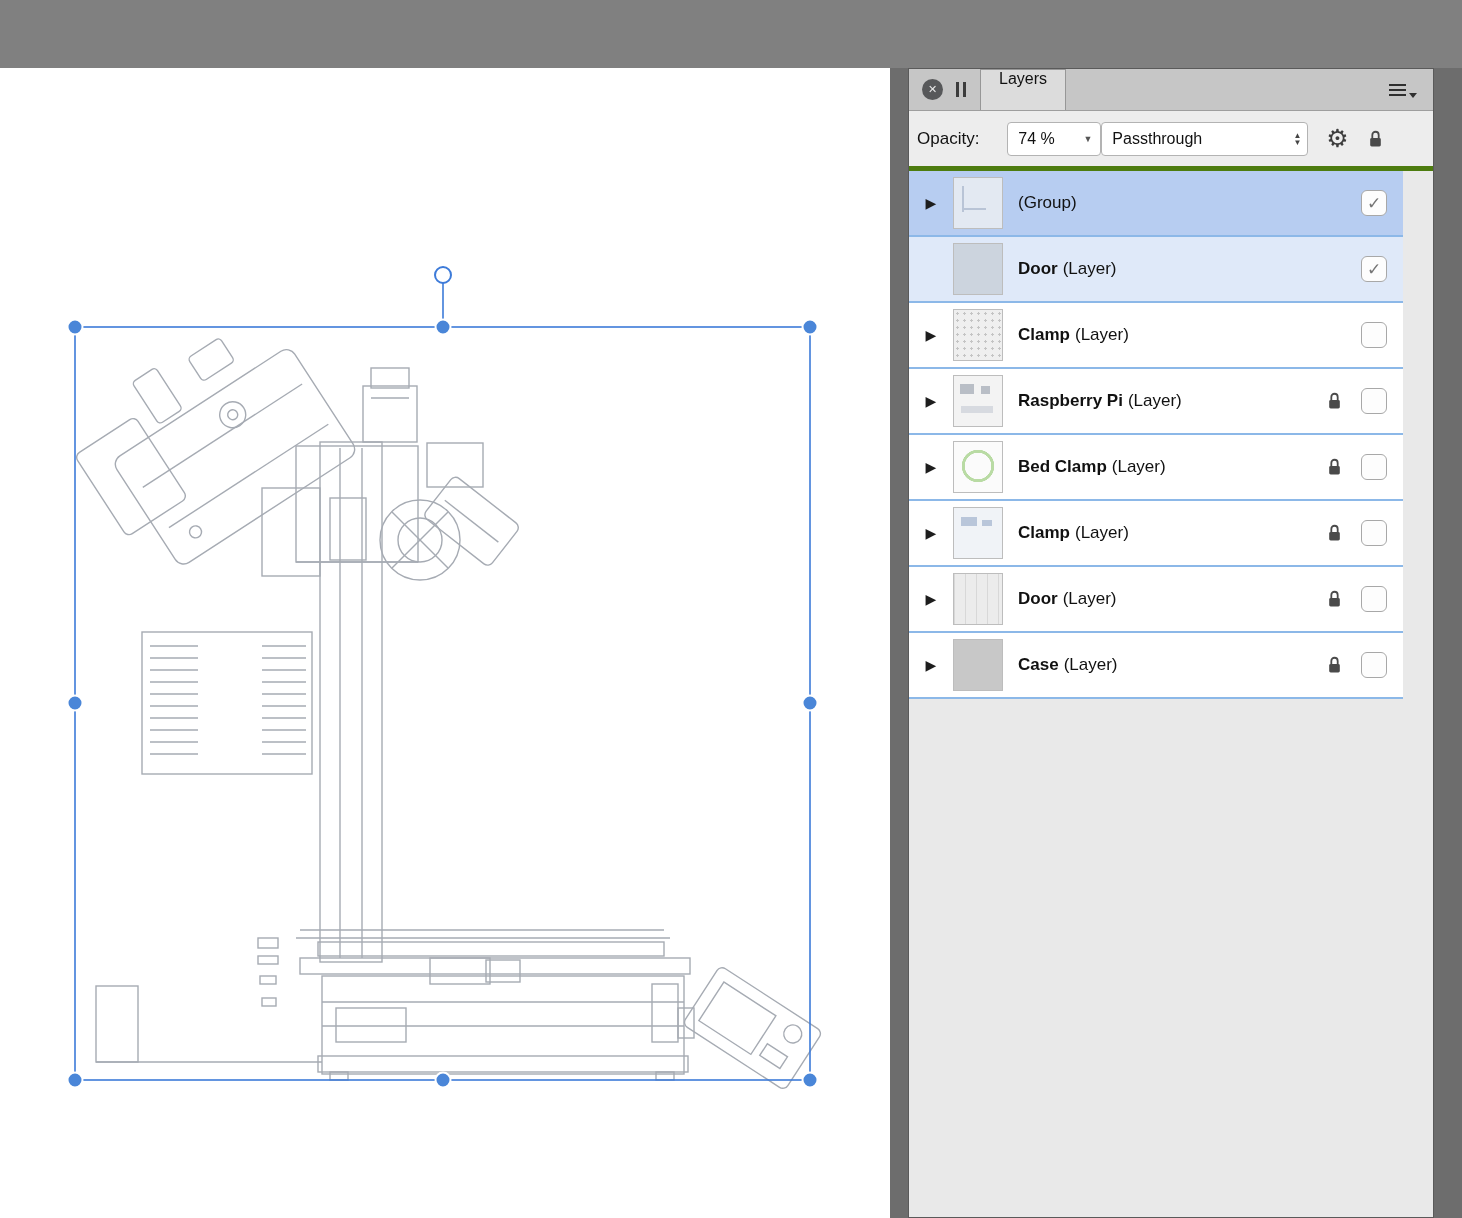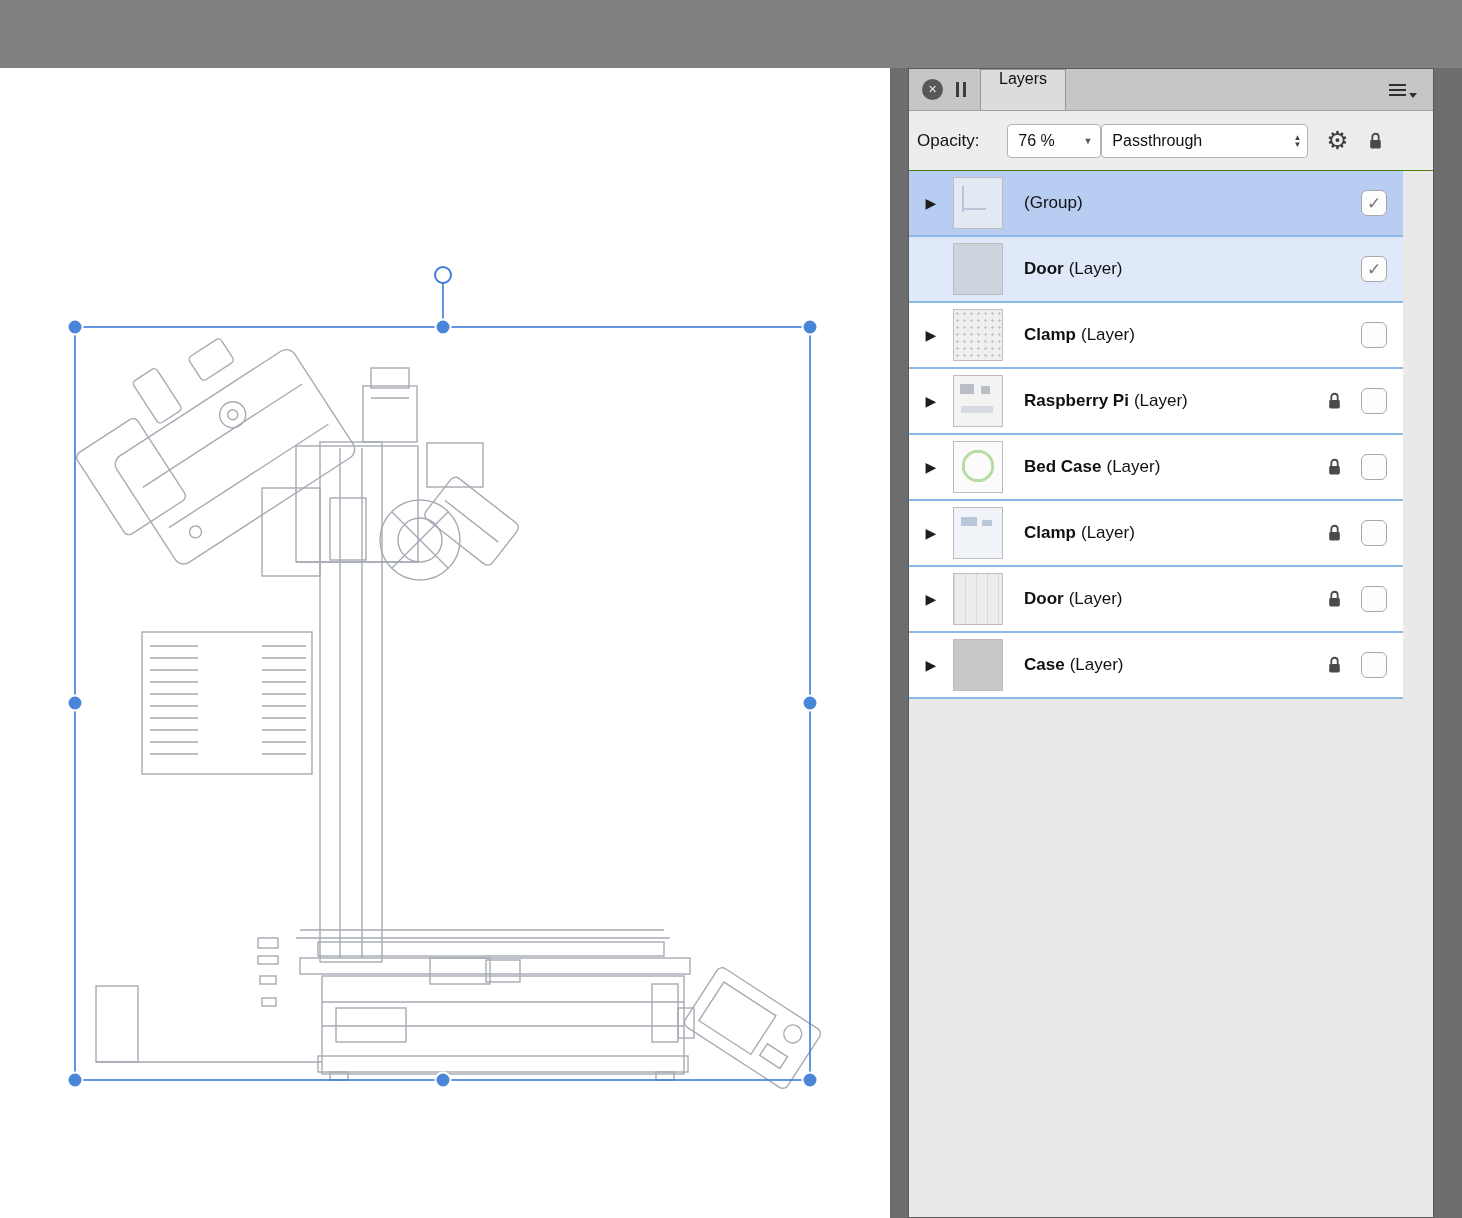--- a/index.html
+++ b/index.html
@@ -34,21 +34,21 @@
   .tabbar{height:42px;background:var(--tabbar-gray);border-bottom:1px solid #9e9e9e;display:flex;align-items:stretch;flex-shrink:0}
   .close-btn{width:21px;height:21px;border-radius:50%;background:#57585a;color:#e8e8e8;font-size:11px;font-weight:bold;display:flex;align-items:center;justify-content:center;align-self:center;margin-left:13px;cursor:default}
   .pause{display:flex;gap:4px;align-items:center;align-self:center;margin-left:13px}
   .pause i{display:block;width:3px;height:15px;background:#3c3c3c}
   .tab{margin-left:14px;padding:0 18px;background:#dcdcdc;border:1px solid #979797;border-bottom:none;display:flex;align-items:flex-start;font-size:16px;color:#111}
   .menu-btn{margin-left:auto;margin-right:16px;align-self:center;display:flex;align-items:flex-end;gap:3px}
   .menu-lines{display:flex;flex-direction:column;gap:3px}
   .menu-lines i{display:block;width:17px;height:2px;background:#2f2f2f}
   .menu-caret{width:0;height:0;border-left:4px solid transparent;border-right:4px solid transparent;border-top:5px solid #2f2f2f;margin-bottom:-2px}
 
-  .opacity-bar{height:60px;background:#ededed;border-bottom:1px solid #4d7c0f;display:flex;align-items:center;padding-left:8px;flex-shrink:0}
+  .opacity-bar{height:60px;background:#ededed;border-bottom:5px solid #4d7c0f;display:flex;align-items:center;padding-left:8px;flex-shrink:0}
   .opacity-label{font-size:17px;color:#111}
   .dropdown{height:34px;background:#fff;border:1px solid #b3b3b3;border-radius:4px;display:flex;align-items:center;font-size:16px;color:#111}
   .dd-opacity{width:94px;margin-left:28px;padding:0 8px 0 10px;justify-content:space-between}
   .dd-blend{width:207px;padding:0 6px 0 10px;justify-content:space-between}
   .dd-arrow{font-size:9px;color:#555}
   .stepper{display:flex;flex-direction:column;align-items:center;line-height:7px;font-size:8px;color:#444}
   .gear{margin-left:18px;font-size:25px;color:#3d3d3d;font-family:"DejaVu Sans",sans-serif}
   .hdr-lock{margin-left:18px}
 
   .rows{width:494px}
@@ -66,21 +66,21 @@
   .thumb-raspberry-pi{background:
       linear-gradient(#b9bec6,#b9bec6) 6px 8px/14px 10px no-repeat,
       linear-gradient(#b9bec6,#b9bec6) 27px 10px/9px 8px no-repeat,
       linear-gradient(#d7dae0,#d7dae0) 7px 30px/32px 7px no-repeat,#f3f3f3}
   .thumb-bed-clamp{background:radial-gradient(circle at 50% 48%,transparent 13px,#b9dba4 13.5px,#b9dba4 16px,transparent 16.5px) #fbfbfb}
   .thumb-clamp{background:
       linear-gradient(#b9c6da,#b9c6da) 7px 9px/16px 9px no-repeat,
       linear-gradient(#b9c6da,#b9c6da) 28px 12px/10px 6px no-repeat,#f0f3f7}
   .thumb-door{background:repeating-linear-gradient(90deg,#d8d8d8 0 1px,transparent 1px 11px) #ececec}
   .thumb-case{background:#c8c8c8}
-  .layer-label{flex:1;margin-left:21px;font-size:17px;color:#111;display:flex;gap:5px;white-space:nowrap;overflow:hidden}
+  .layer-label{flex:1;margin-left:15px;font-size:17px;color:#111;display:flex;gap:5px;white-space:nowrap;overflow:hidden}
   .layer-title{font-weight:bold}
   .lock-icon{margin-right:18px;flex-shrink:0}
   .checkbox{width:26px;height:26px;background:#fdfdfd;border:1.5px solid #a8a8a8;border-radius:6px;margin-right:16px;display:flex;align-items:center;justify-content:center;flex-shrink:0}
   .checkbox .check{display:none;font-size:17px;color:#767676;font-weight:bold;font-family:"DejaVu Sans",sans-serif}
   .checkbox.checked .check{display:block}
 </style>
 </head>
 <body>
 
 <div class="stage">
@@ -218,21 +218,21 @@
             <i></i>
             <i></i>
           </span>
         <span class="menu-caret"></span>
       </div>
     </div>
 
     <div class="opacity-bar">
       <span class="opacity-label">Opacity:</span>
       <div class="dropdown dd-opacity">
-        <span>76 %</span>
+        <span>74 %</span>
         <span class="dd-arrow">▼</span>
       </div>
       <div class="dropdown dd-blend">
         <span>Passthrough</span>
         <span class="stepper">
           <span>▲</span>
           <span>▼</span>
         </span>
       </div>
       <span class="gear">⚙</span>
@@ -301,21 +301,21 @@
           </svg>
         <div class="checkbox"></div>
       </div>
 
       <div class="layer-row sel-none">
         <div class="arrow-cell">
             <span class="expand-arrow" style="visibility: visible;">▶</span>
           </div>
         <div class="thumb thumb-bed-clamp"></div>
         <div class="layer-label">
-          <span class="layer-title">Bed Case</span>
+          <span class="layer-title">Bed Clamp</span>
             <span>(Layer)</span>
         </div>
         <svg class="lock-icon" width="17" height="20" viewBox="0 0 16 18">
             <path d="M5 8 V5.2 a3 3 0 0 1 6 0 V8" fill="none" stroke="#4a4a4a" stroke-width="1.7"></path>
             <rect x="3" y="8" width="10" height="8" rx="1.4" fill="#4a4a4a"></rect>
           </svg>
         <div class="checkbox"></div>
       </div>
 
       <div class="layer-row sel-none">

